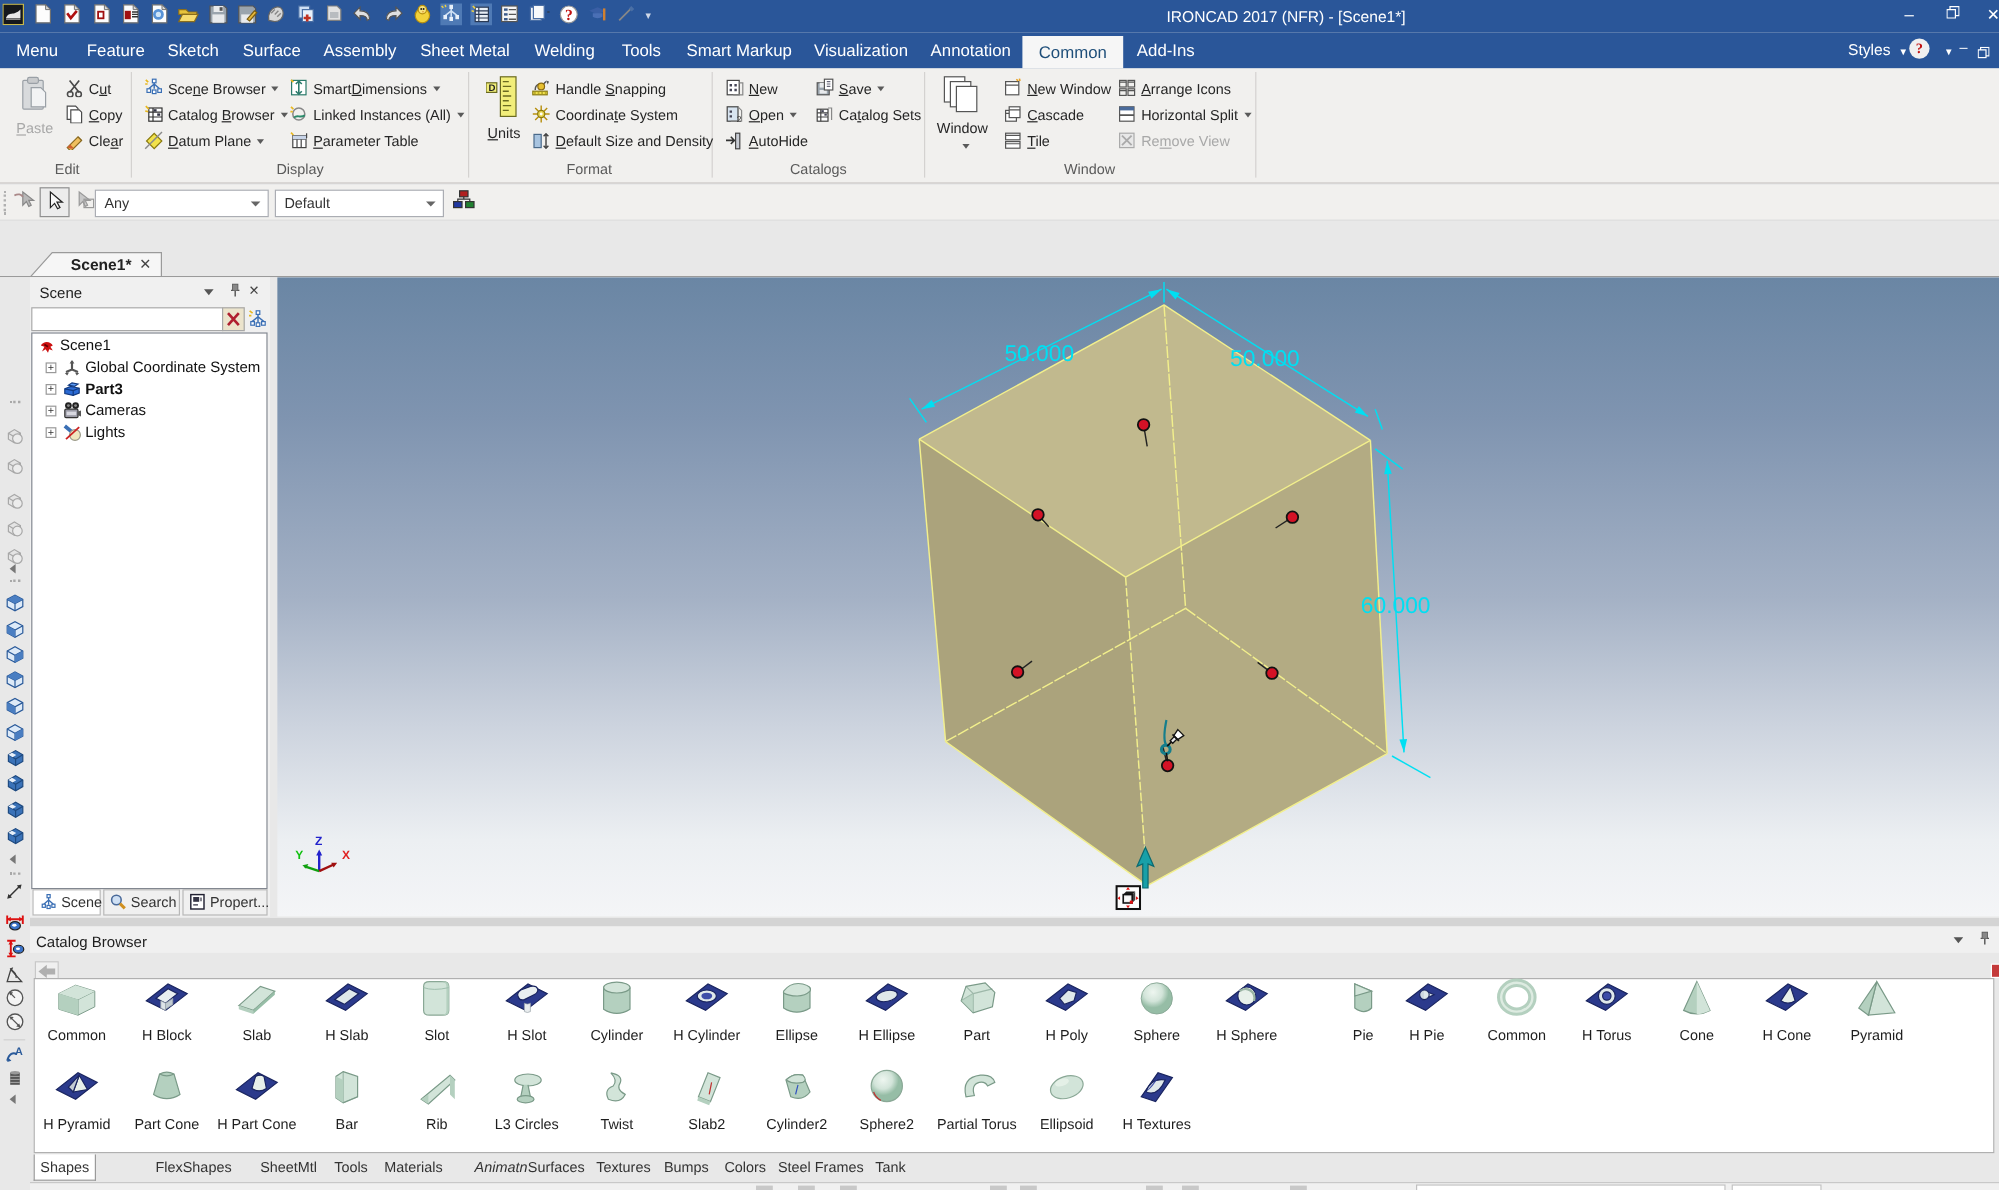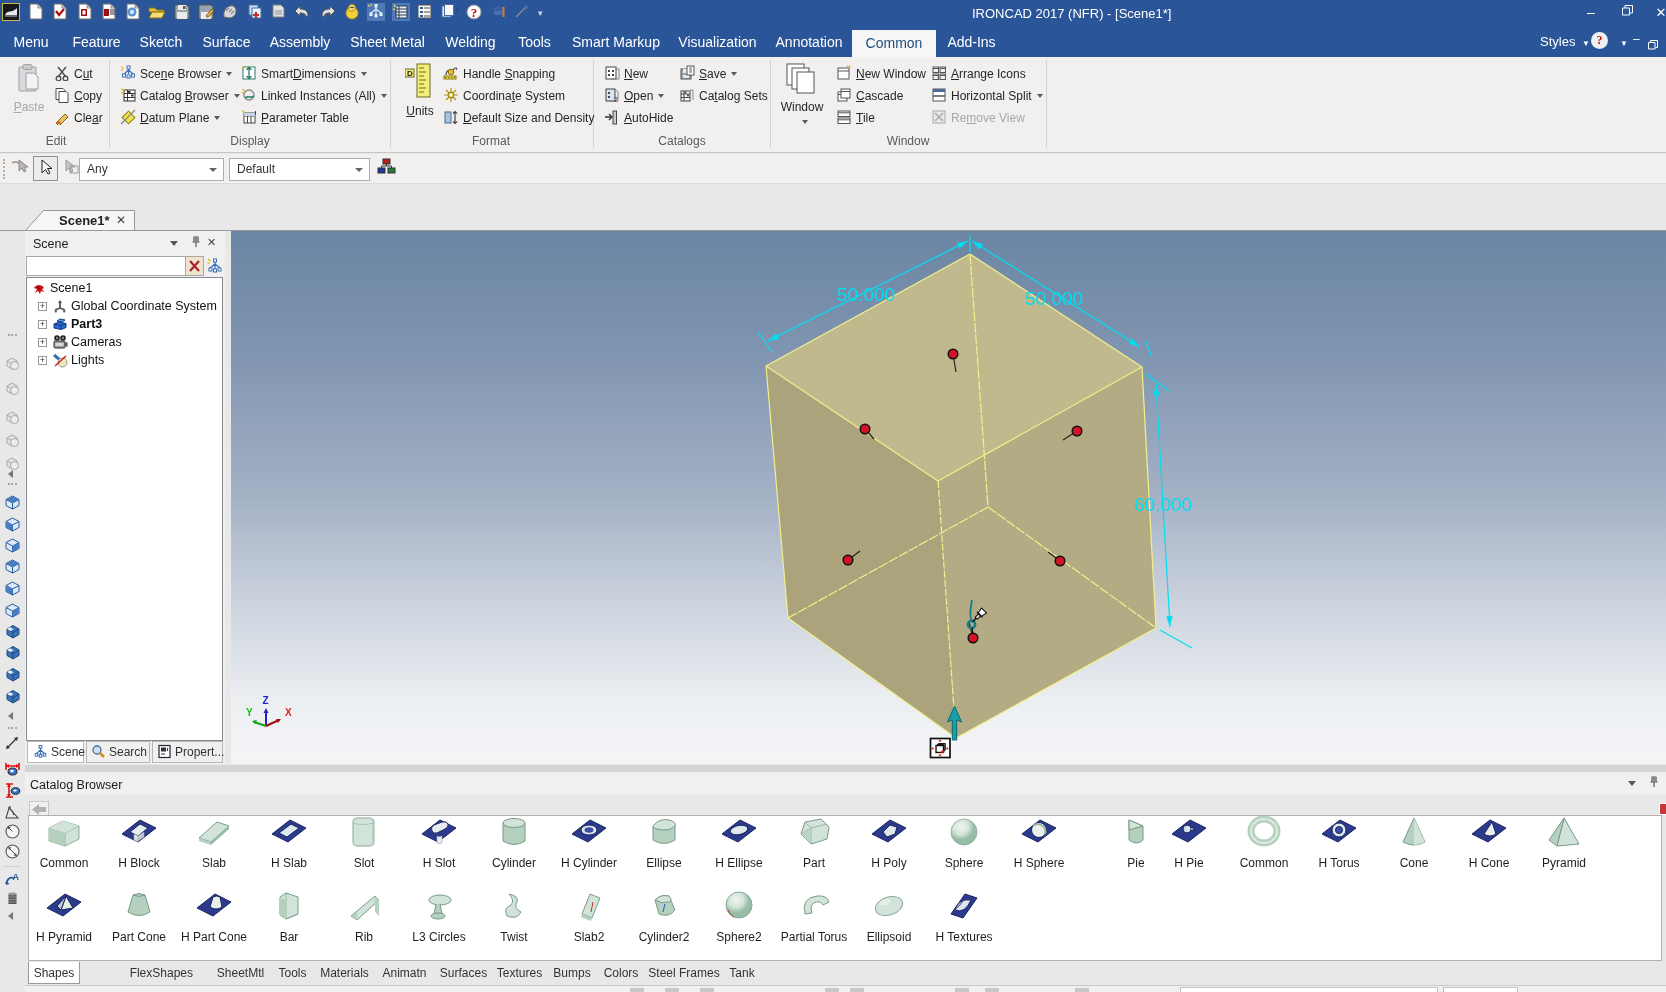--- a/index.html
+++ b/index.html
@@ -1021,21 +1021,21 @@
             <path d="M14 22 Q20 18 24 10" fill="#3d4da8"></path>
           </svg></div>
         <div>H Textures</div>
       </div>
 <div class="ctab" style="left:28px; width:52px; background:#fff; border:1px solid #9a9a9a; border-top:none; height:22px;">Shapes</div>
 <div class="ctab" style="left:85px; width:62px;margin-top:36px;">Advshaps</div>
 <div class="ctab" style="left:124px; width:69px;text-align:right;">FlexShapes</div>
 <div class="ctab" style="left:212px; width:57px;">SheetMtl</div>
 <div class="ctab" style="left:273px; width:39px;">Tools</div>
 <div class="ctab" style="left:316px; width:57px;">Materials</div>
-<div class="ctab" style="left:375px; width:59px;">Animatn</div>
+<div class="ctab" style="left:388px; width:59px;font-style:italic;">Animatn</div>
 <div class="ctab" style="left:436px; width:55px;">Surfaces</div>
 <div class="ctab" style="left:493px; width:53px;">Textures</div>
 <div class="ctab" style="left:548px; width:48px;">Bumps</div>
 <div class="ctab" style="left:598px; width:46px;">Colors</div>
 <div class="ctab" style="left:646px; width:76px;">Steel Frames</div>
 <div class="ctab" style="left:724px; width:36px;">Tank</div>
 </div>
 <div id="statusbar">
 <div style="position:absolute; left:630px; top:2px; width:14px; height:5px; background:#c8c8c8;"></div>
 <div style="position:absolute; left:665px; top:2px; width:14px; height:5px; background:#c8c8c8;"></div>

